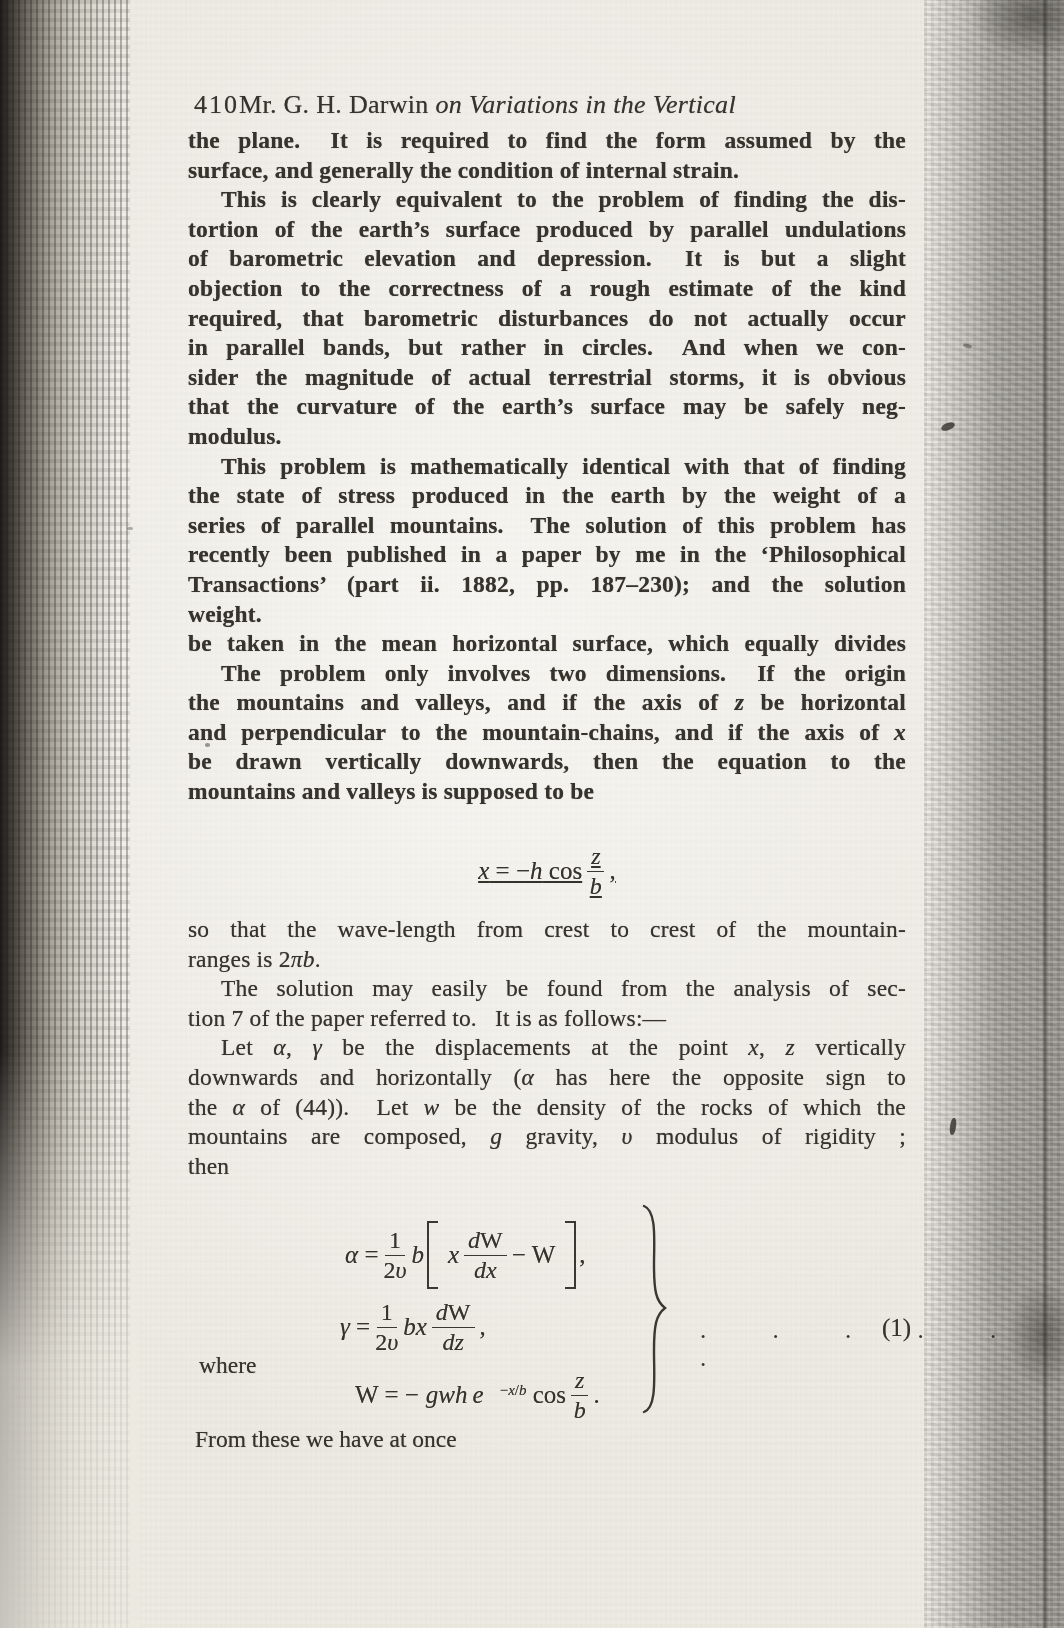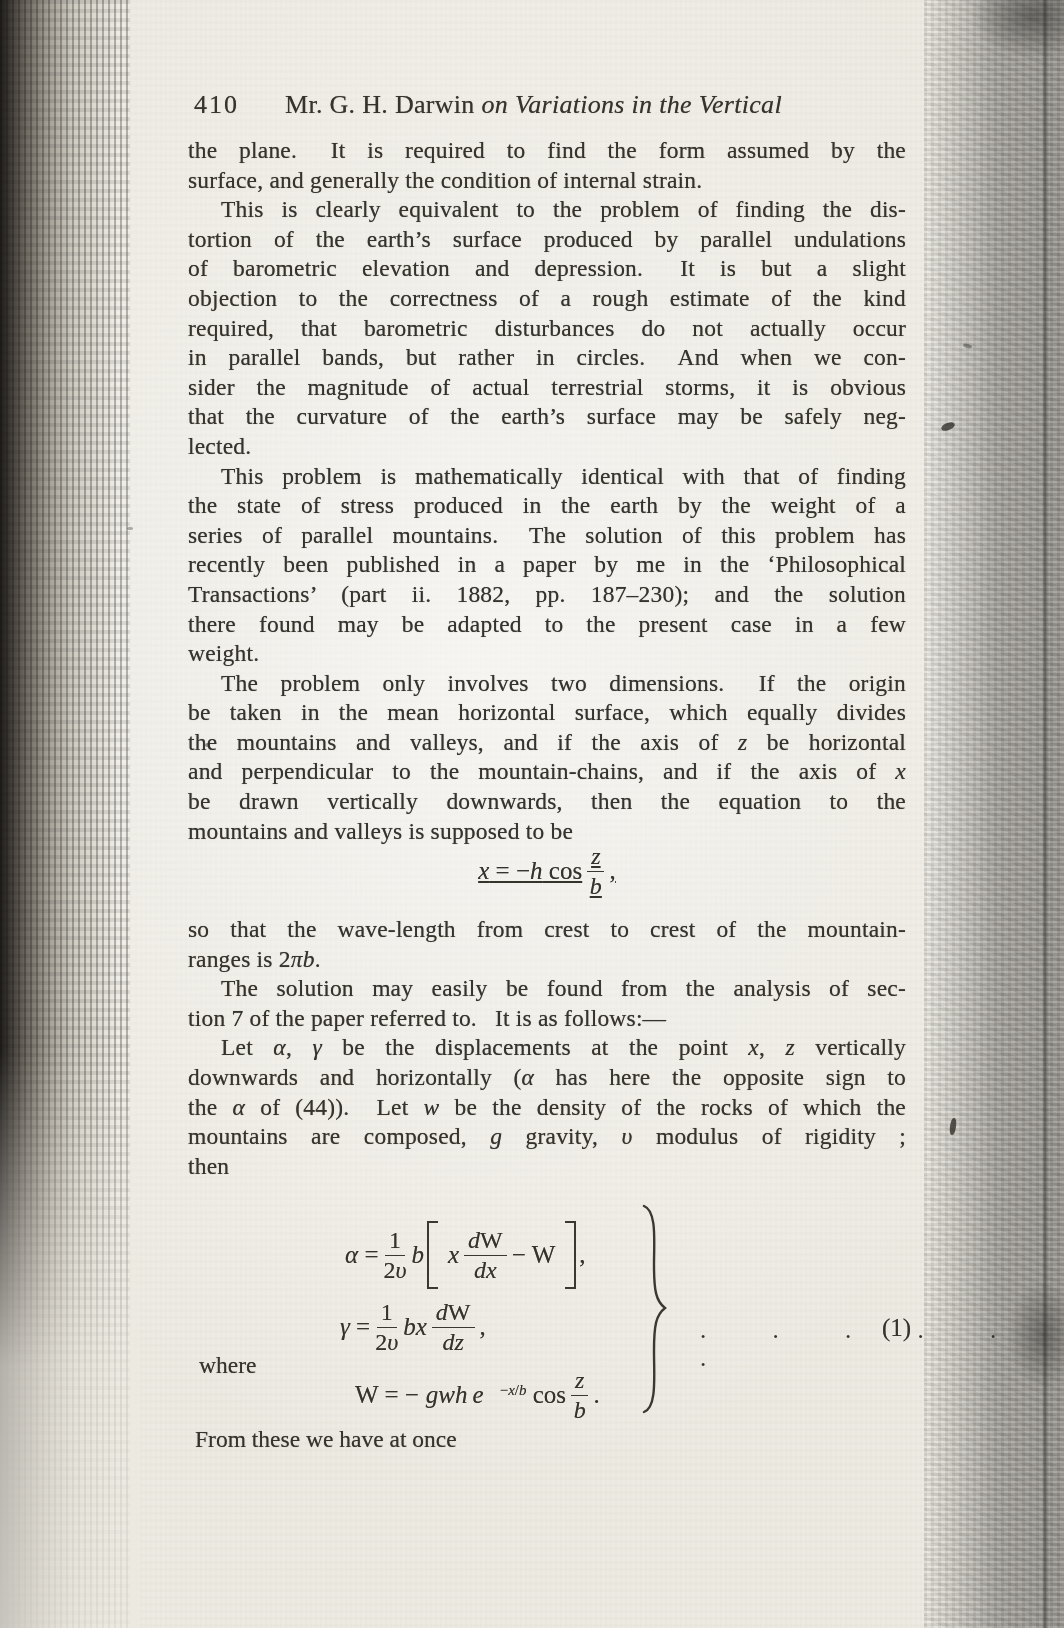--- a/index.html
+++ b/index.html
@@ -46,21 +46,21 @@
     letter-spacing:0.2px;
   }
   .tl.end { text-align-last:auto; }
   .tl.ind { padding-left:33px; }
   .hdr {
     position:absolute; top:90px; left:194px; width:714px;
     font-size:26px; display:flex; align-items:flex-start;
     text-shadow:0 0 0.7px rgba(48,44,38,0.6);
   }
   .hdr .num { letter-spacing:2px; }
-  .hdr .ttl { margin-left:46px; letter-spacing:0.3px; }
+  .hdr .ttl { letter-spacing:0.3px; }
   
   .eq { position:absolute; display:flex; align-items:center; font-size:25px; text-shadow:0 0 0.6px rgba(48,44,38,0.6); }
   .eq .gap { width:7px; }
   .frac { display:inline-flex; flex-direction:column; align-items:center; margin:0 5px; line-height:1.12; font-size:24px; }
   .frac .fn { padding:0 4px 1px; border-bottom:1.5px solid #3b3831; }
   .frac .fd { padding-top:1px; }
   sup { font-size:15px; vertical-align:8px; letter-spacing:0;margin-left:16px; }
   .sqb { display:inline-block; width:9px; height:64px; vertical-align:middle; margin:0 3px; }
   .sqb.l { border-left:2px solid #3b3831; border-top:2px solid #3b3831; border-bottom:2px solid #3b3831; }
   .sqb.r { border-right:2px solid #3b3831; border-top:2px solid #3b3831; border-bottom:2px solid #3b3831; }
@@ -78,41 +78,40 @@
 
   <div class="gutter"></div>
   <div class="gutter-fade"></div>
   <div class="edgeband"></div>
 
   <div class="hdr">
     <span class="num">410</span>
     <span class="ttl">Mr. G. H. Darwin <i>on Variations in the Vertical</i></span>
   </div>
 
-  <div class="col" style="top:136px;">
+  <div class="col" style="top:126px;font-weight:bold;">
       <div class="tl">the plane.  It is required to find the form assumed by the</div>
       <div class="tl end">surface, and generally the condition of internal strain.</div>
       <div class="tl ind">This is clearly equivalent to the problem of finding the dis-</div>
       <div class="tl">tortion of the earth’s surface produced by parallel undulations</div>
       <div class="tl">of barometric elevation and depression.  It is but a slight</div>
       <div class="tl">objection to the correctness of a rough estimate of the kind</div>
       <div class="tl">required, that barometric disturbances do not actually occur</div>
       <div class="tl">in parallel bands, but rather in circles.  And when we con-</div>
       <div class="tl">sider the magnitude of actual terrestrial storms, it is obvious</div>
       <div class="tl">that the curvature of the earth’s surface may be safely neg-</div>
-      <div class="tl end">lected.</div>
+      <div class="tl end">modulus.</div>
       <div class="tl ind">This problem is mathematically identical with that of finding</div>
       <div class="tl">the state of stress produced in the earth by the weight of a</div>
       <div class="tl">series of parallel mountains.  The solution of this problem has</div>
       <div class="tl">recently been published in a paper by me in the ‘Philosophical</div>
       <div class="tl">Transactions’ (part ii. 1882, pp. 187–230); and the solution</div>
-      <div class="tl">there found may be adapted to the present case in a few</div>
       <div class="tl end">weight.</div>
+      <div class="tl">be taken in the mean horizontal surface, which equally divides</div>
       <div class="tl ind">The problem only involves two dimensions.  If the origin</div>
-      <div class="tl">be taken in the mean horizontal surface, which equally divides</div>
       <div class="tl">the mountains and valleys, and if the axis of <i>z</i> be horizontal</div>
       <div class="tl">and perpendicular to the mountain-chains, and if the axis of <i>x</i></div>
       <div class="tl">be drawn vertically downwards, then the equation to the</div>
       <div class="tl end">mountains and valleys is supposed to be</div>
     </div>
 
   <div class="eq" style="top:843px; left:188px; width:718px; justify-content:center;text-decoration:underline;">
     <span><i>x</i> = −<i>h</i> cos</span>
     <span class="frac">
       <span class="fn"><i>z</i></span>

